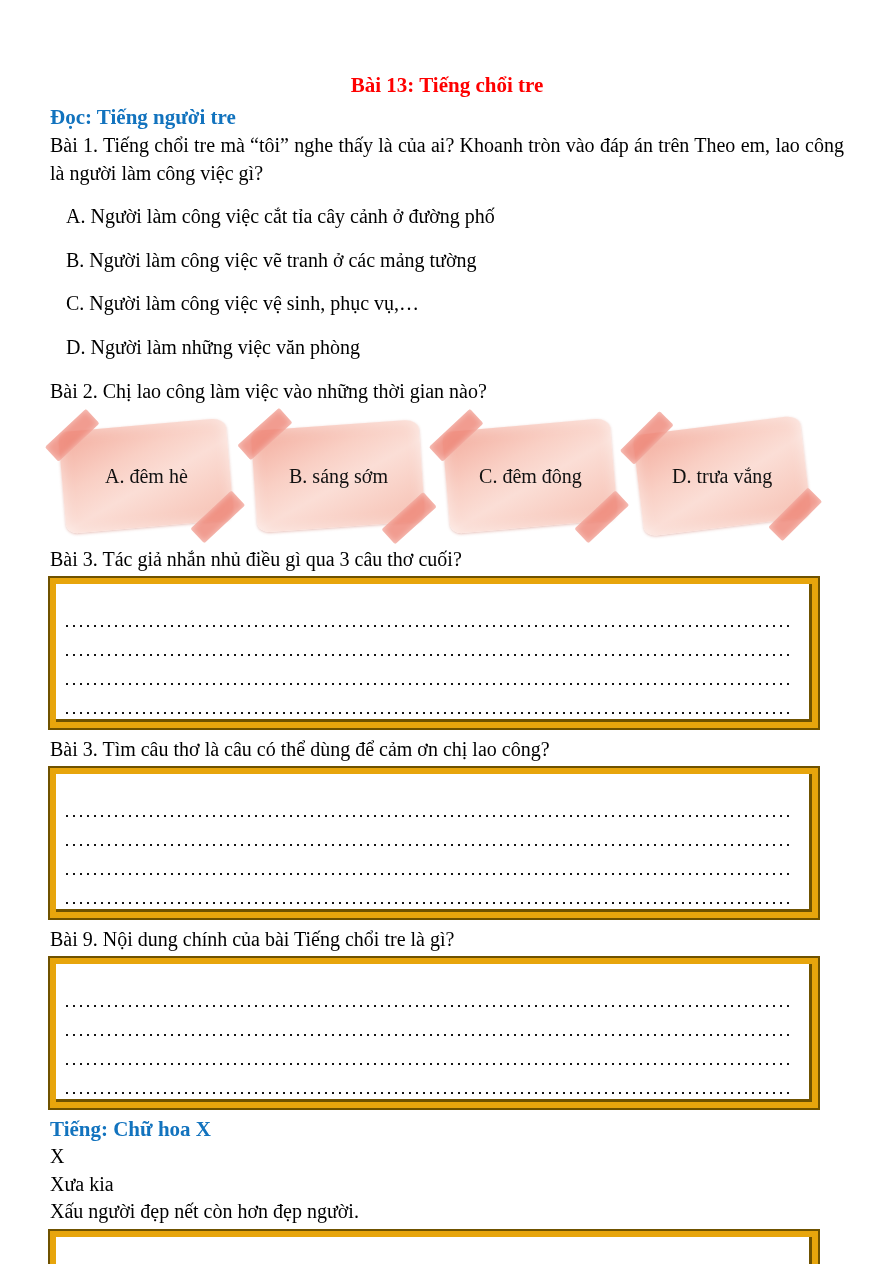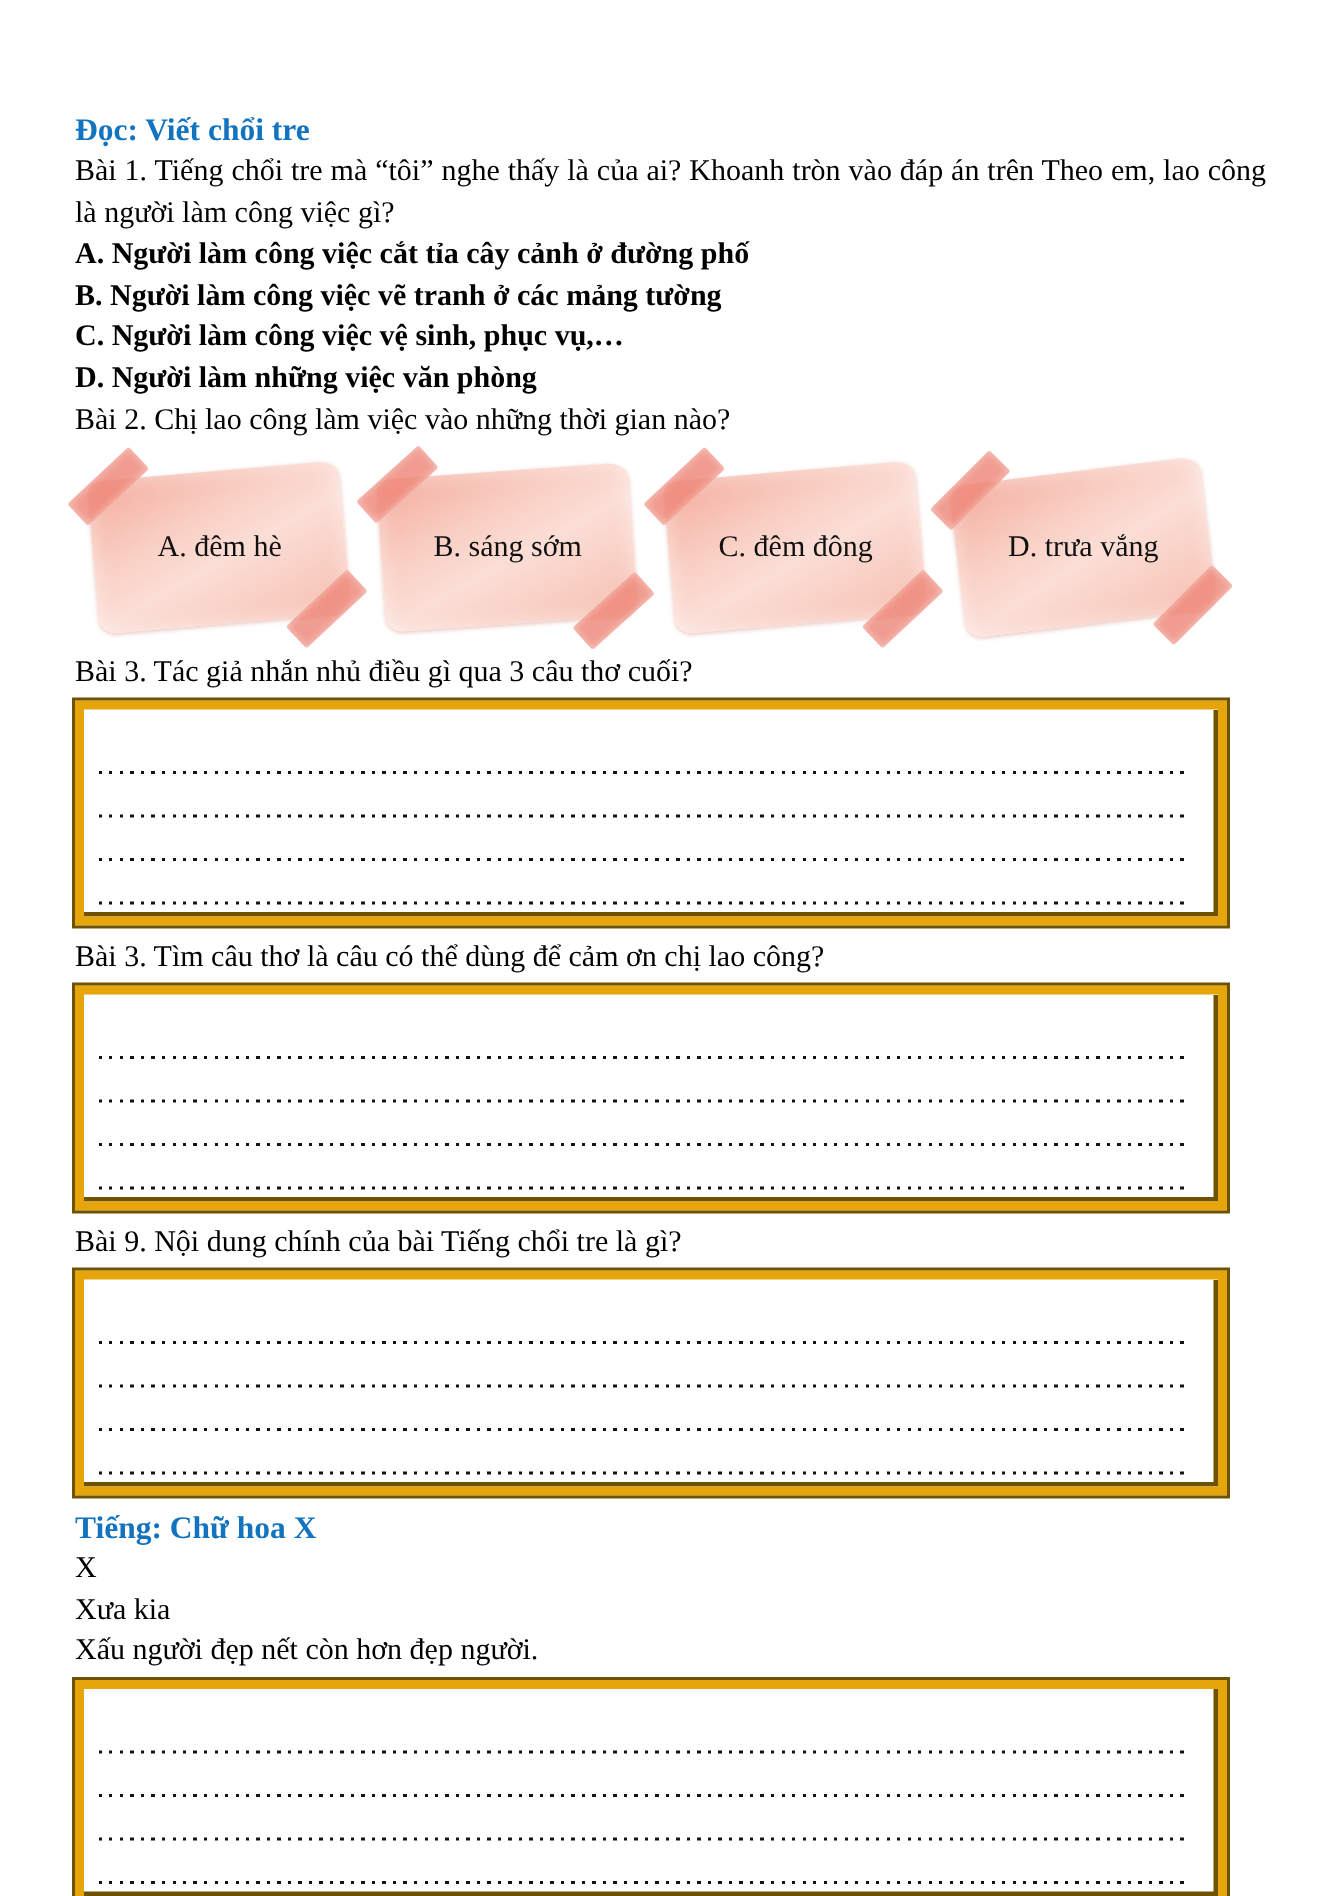--- a/index.html
+++ b/index.html
@@ -14,21 +14,21 @@
     font-size:21px;margin:0 0 5px 0;line-height:26px;
   }
   .blue-heading{
     color:#1273BE;font-weight:bold;font-size:21px;
     margin:0;line-height:28px;
   }
   .prompt{
     font-weight:normal;margin:0;line-height:28px;
   }
   .justify{text-align:justify;}
-  .option{margin:0;line-height:27.5px;font-weight:bold;}
+  .option{margin:16px;line-height:27.5px;font-weight:normal;}
   .plain{margin:0;line-height:27.5px;font-weight:normal;}
 
   
   .cards{
     display:flex;gap:24px;align-items:center;
     height:122px;margin:10px 0 8px 12px;
   }
   .card{
     position:relative;width:168px;height:102px;flex:0 0 auto;
     background:linear-gradient(155deg,#f3ab9c 0%,#f9cfc4 35%,#fbded6 55%,#f6bfb1 100%);
@@ -64,22 +64,23 @@
   .dotline{
     height:29px;
     background:repeating-linear-gradient(to right,#141414 0 2px,transparent 2px 7px) left bottom / 100% 2px no-repeat;
   }
 </style>
 </head>
 <body>
 
 <main class="page">
 
+  <h1 class="title">Bài 13: Tiếng chổi tre</h1>
 
-  <h2 class="blue-heading">Đọc: Viết chổi tre</h2>
+  <h2 class="blue-heading">Đọc: Tiếng người tre</h2>
 
   <p class="prompt justify">Bài 1. Tiếng chổi tre mà “tôi” nghe thấy là của ai? Khoanh tròn vào đáp án trên Theo em, lao công là người làm công việc gì?</p>
 
   <div>
     <p class="option">A. Người làm công việc cắt tỉa cây cảnh ở đường phố</p>
     <p class="option">B. Người làm công việc vẽ tranh ở các mảng tường</p>
     <p class="option">C. Người làm công việc vệ sinh, phục vụ,…</p>
     <p class="option">D. Người làm những việc văn phòng</p>
   </div>
 

